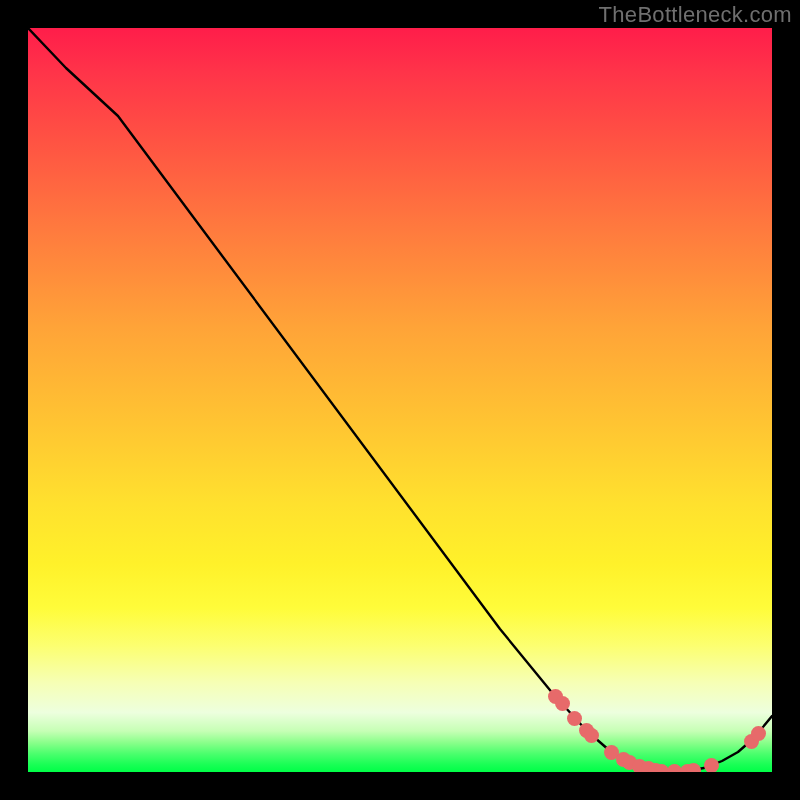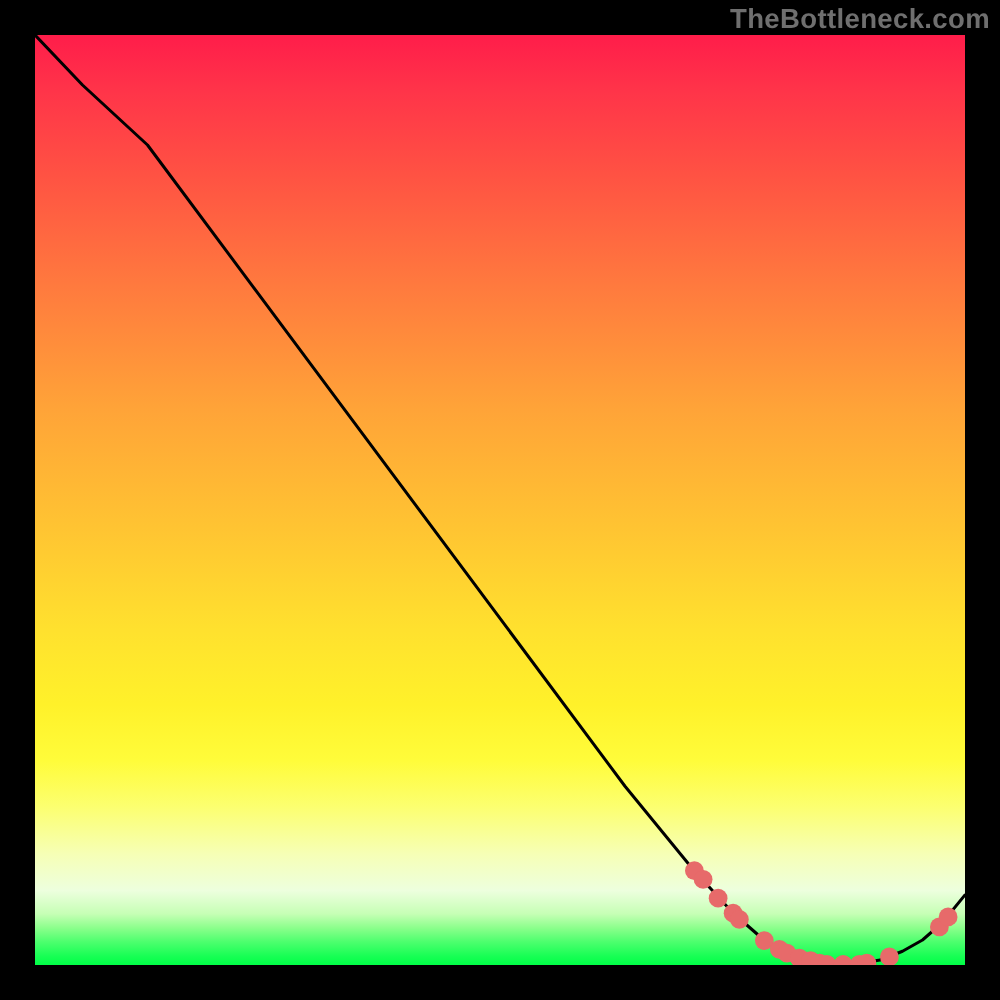--- a/index.html
+++ b/index.html
@@ -19,21 +19,21 @@
     height: 800px;
     background: #000;
     position: relative;
   }
   .watermark {
     position: absolute;
     top: 2px;
     right: 8px;
     color: #6f6f6f;
     font-size: 22px;
-    font-weight: 700;
+    font-weight: 400;
     letter-spacing: 0.3px;
     z-index: 5;
   }
   .plot {
     position: absolute;
     left: 28px;
     top: 28px;
     width: 744px;
     height: 744px;
     overflow: hidden;

